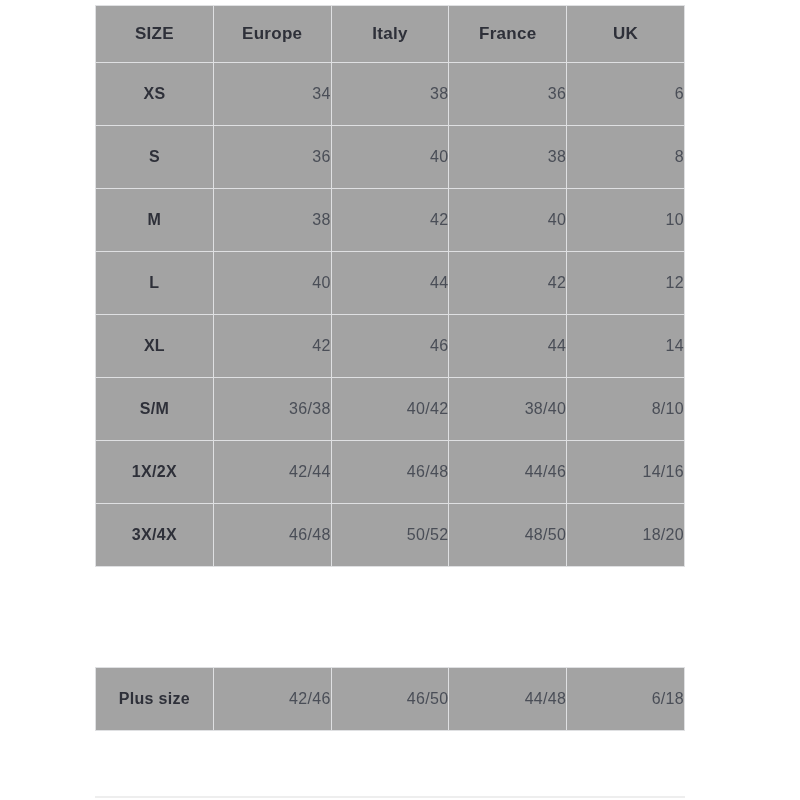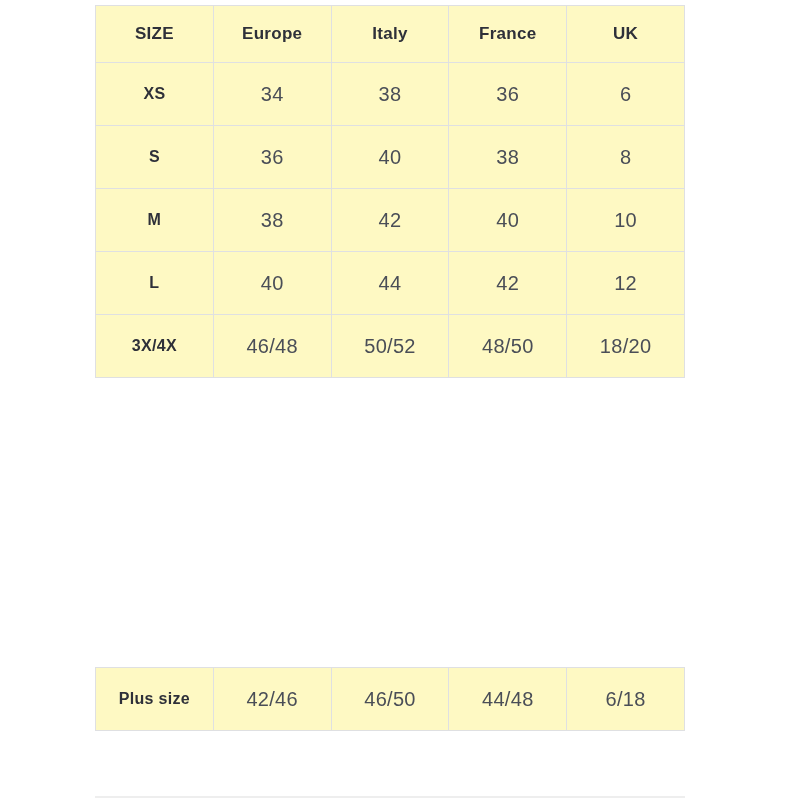--- a/index.html
+++ b/index.html
@@ -13,21 +13,21 @@
     position: relative;
     overflow: hidden;
     font-family: "Liberation Sans", "DejaVu Sans", sans-serif;
   }
   table.size-table {
     position: absolute;
     left: 95px;
     width: 590px;
     border-collapse: collapse;
     table-layout: fixed;
-    background: #fef9c3;
+    background: #a3a3a3;
   }
   table.size-table.main { top: 5px; }
   table.size-table.secondary { top: 667px; }
   .size-table th, .size-table td {
     border: 1px solid #dfe0e2;
     text-align: center;
     vertical-align: middle;
     padding: 0;
   }
   .size-table thead th {
@@ -39,24 +39,25 @@
   }
   .size-table tbody th {
     height: 62px;
     font-size: 16px;
     font-weight: 700;
     color: #2e3039;
     letter-spacing: 0.3px;
   }
   .size-table tbody td {
     height: 62px;
-    font-size: 20px;
+    font-size: 16px;
     font-weight: 400;
     color: #4a4e57;
     letter-spacing: 0.3px;
+    text-align: right;
   }
   .cutoff-edge {
     position: absolute;
     left: 95px;
     top: 796px;
     width: 590px;
     height: 3px;
     border-top: 2px solid #eeeeee;
   }
 </style>
@@ -96,20 +97,41 @@
       <td>10</td>
     </tr>
     <tr>
       <th>L</th>
       <td>40</td>
       <td>44</td>
       <td>42</td>
       <td>12</td>
     </tr>
     <tr>
+      <th>XL</th>
+      <td>42</td>
+      <td>46</td>
+      <td>44</td>
+      <td>14</td>
+    </tr>
+    <tr>
+      <th>S/M</th>
+      <td>36/38</td>
+      <td>40/42</td>
+      <td>38/40</td>
+      <td>8/10</td>
+    </tr>
+    <tr>
+      <th>1X/2X</th>
+      <td>42/44</td>
+      <td>46/48</td>
+      <td>44/46</td>
+      <td>14/16</td>
+    </tr>
+    <tr>
       <th>3X/4X</th>
       <td>46/48</td>
       <td>50/52</td>
       <td>48/50</td>
       <td>18/20</td>
     </tr>
   </tbody>
 </table>
 
 <table class="size-table secondary">

